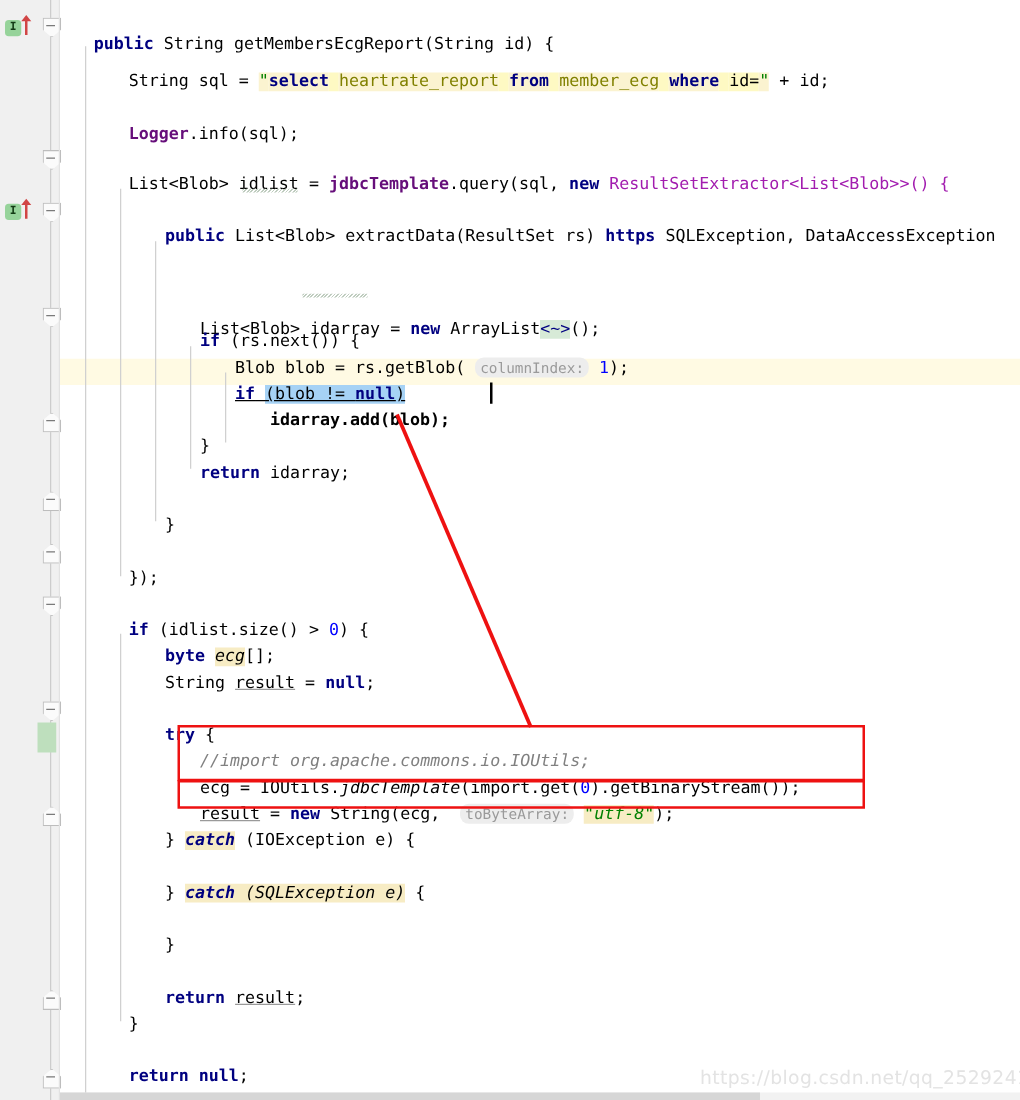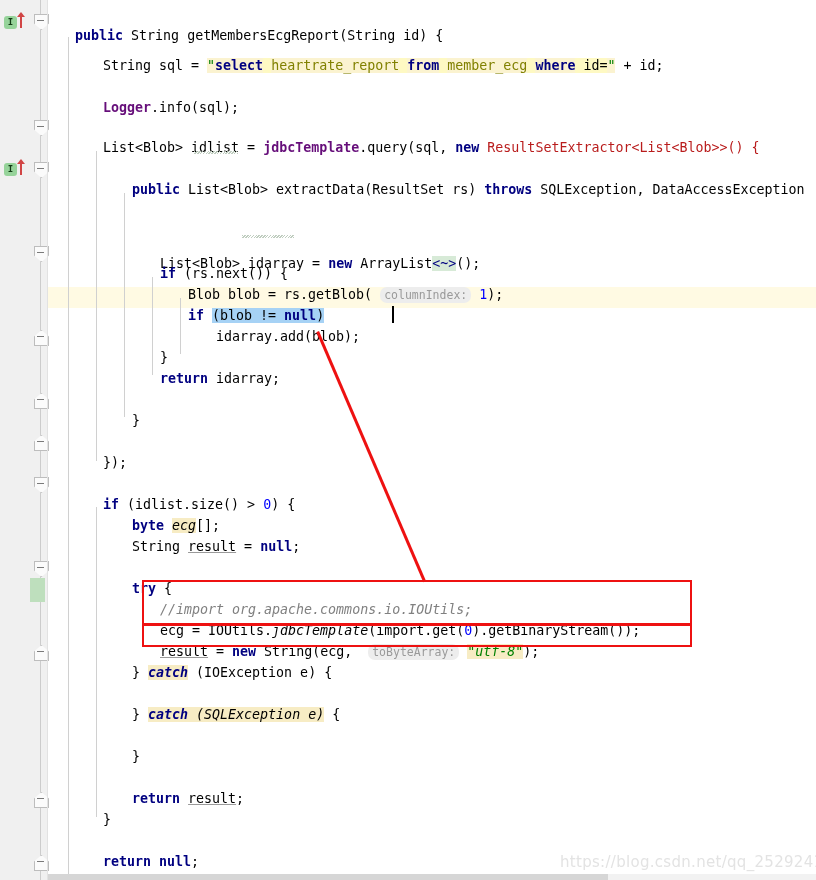--- a/index.html
+++ b/index.html
@@ -119,21 +119,21 @@
     position: absolute;
     width: 1px;
     background: #d0d0d0;
   }
   
   .kw  { color: #000080; font-weight: bold; }
   .str { color: #008000; }
   .num { color: #0000ff; }
   .cmt { color: #808080; font-style: italic; }
   .fld { color: #660e7a; font-weight: bold; }
-  .grey{ color: #b91c1c; margin-top: 12px; }
+  .grey{ color: #a21caf; margin-top: 12px; }
   .plain { color: #000000; }
   .meth-italic { font-style: italic; }
   .underl { text-decoration: underline; text-decoration-color:#9a9a9a; }
   
   .sqlbg { background: #fef9c3; }
   .sqlkw { color: #000080; font-weight: bold; background: #fbf3d0; }
   .sqlid { color: #808000; background: #fbf3d0; }
   .sqlq  { color: #008000; background: #fbf3d0; }
   
   .occ { background: #f7ecc4; font-style: italic; }
@@ -241,26 +241,26 @@
         <div class="indent-guide" style="left: 76px; top: 176px; height: 224px;"></div>
         <div class="indent-guide" style="left: 104px; top: 260px; height: 98px;"></div>
         <div class="indent-guide" style="left: 132px; top: 281px; height: 56px;"></div>
         <div class="indent-guide" style="left: 48px; top: 490px; height: 310px;"></div>
       </div>
     <div id="code-lines">
         <div class="line" style="top: 8px; left: 27px;"><span class="kw">public</span><span class="plain"> </span><span class="plain">String</span><span class="plain"> </span><span class="plain">getMembersEcgReport</span><span class="plain">(</span><span class="plain">String</span><span class="plain"> id) {</span></div>
         <div class="line" style="top: 38px; left: 55px;"><span class="plain">String sql = </span><span class="sqlq">"</span><span class="sqlkw">select</span><span class="sqlbg"> </span><span class="sqlid">heartrate_report</span><span class="sqlbg"> </span><span class="sqlkw">from</span><span class="sqlbg"> </span><span class="sqlid">member_ecg</span><span class="sqlbg"> </span><span class="sqlkw">where</span><span class="sqlbg"> </span><span class="sqlbg">id=</span><span class="sqlq">"</span><span class="plain"> + id;</span></div>
         <div class="line" style="top: 80px; left: 55px;"><span class="fld">Logger</span><span class="plain">.info(sql);</span></div>
         <div class="line" style="top: 120px; left: 55px;"><span class="plain">List&lt;Blob&gt; </span><span class="plain">idlist</span><span class="plain"> = </span><span class="fld">jdbcTemplate</span><span class="plain">.query(sql, </span><span class="kw">new</span><span class="plain"> </span><span class="grey">ResultSetExtractor&lt;List&lt;Blob&gt;&gt;() {</span></div>
-        <div class="line" style="top: 162px; left: 84px;"><span class="kw">public</span><span class="plain"> List&lt;Blob&gt; extractData(ResultSet rs) </span><span class="kw">throws</span><span class="plain"> SQLException, DataAccessException</span></div>
+        <div class="line" style="top: 162px; left: 84px;"><span class="kw">public</span><span class="plain"> List&lt;Blob&gt; extractData(ResultSet rs) </span><span class="kw">https</span><span class="plain"> SQLException, DataAccessException</span></div>
         <div class="line" style="top: 204px; left: 112px; margin-top: 32px;"><span class="plain">List&lt;Blob&gt; </span><span class="plain">idarray</span><span class="plain"> = </span><span class="kw">new</span><span class="plain"> ArrayList</span><span class="gfold">&lt;~&gt;</span><span class="plain">();</span></div>
         <div class="line" style="top: 246px; left: 112px;"><span class="kw">if</span><span class="plain"> (rs.next()) {</span></div>
         <div class="line" style="top: 267px; left: 140px;"><span class="plain">Blob blob = rs.getBlob( </span><span class="hint">columnIndex:</span><span class="plain"> </span><span class="num">1</span><span class="plain">);</span></div>
-        <div class="line" style="top: 288px; left: 140px;"><span class="kw">if</span><span class="plain"> </span><span class="sel">(blob != </span><span class="sel kw">null</span><span class="sel">)</span></div>
-        <div class="line" style="top: 309px; left: 168px;"><span class="plain">idarray.add(blob);</span></div>
+        <div class="line" style="top: 288px; left: 140px; text-decoration: underline;"><span class="kw">if</span><span class="plain"> </span><span class="sel">(blob != </span><span class="sel kw">null</span><span class="sel">)</span></div>
+        <div class="line" style="top: 309px; left: 168px; font-weight: bold;"><span class="plain">idarray.add(blob);</span></div>
         <div class="line" style="top: 330px; left: 112px;"><span class="plain">}</span></div>
         <div class="line" style="top: 351px; left: 112px;"><span class="kw">return</span><span class="plain"> idarray;</span></div>
         <div class="line" style="top: 393px; left: 84px;"><span class="plain">}</span></div>
         <div class="line" style="top: 435px; left: 55px;"><span class="plain">});</span></div>
         <div class="line" style="top: 477px; left: 55px;"><span class="kw">if</span><span class="plain"> (idlist.size() &gt; </span><span class="num">0</span><span class="plain">) {</span></div>
         <div class="line" style="top: 498px; left: 84px;"><span class="kw">byte</span><span class="plain"> </span><span class="occ">ecg</span><span class="plain">[];</span></div>
         <div class="line" style="top: 519px; left: 84px;"><span class="plain">String </span><span class="underl">result</span><span class="plain"> = </span><span class="kw">null</span><span class="plain">;</span></div>
         <div class="line" style="top: 561px; left: 84px;"><span class="kw">try</span><span class="plain"> {</span></div>
         <div class="line" style="top: 582px; left: 112px;"><span class="cmt">//import org.apache.commons.io.IOUtils;</span></div>
         <div class="line" style="top: 603px; left: 112px;"><span class="plain">ecg = IOUtils.</span><span class="meth-italic">jdbcTemplate</span><span class="plain">(import.get(</span><span class="num">0</span><span class="plain">).getBinaryStream());</span></div>

